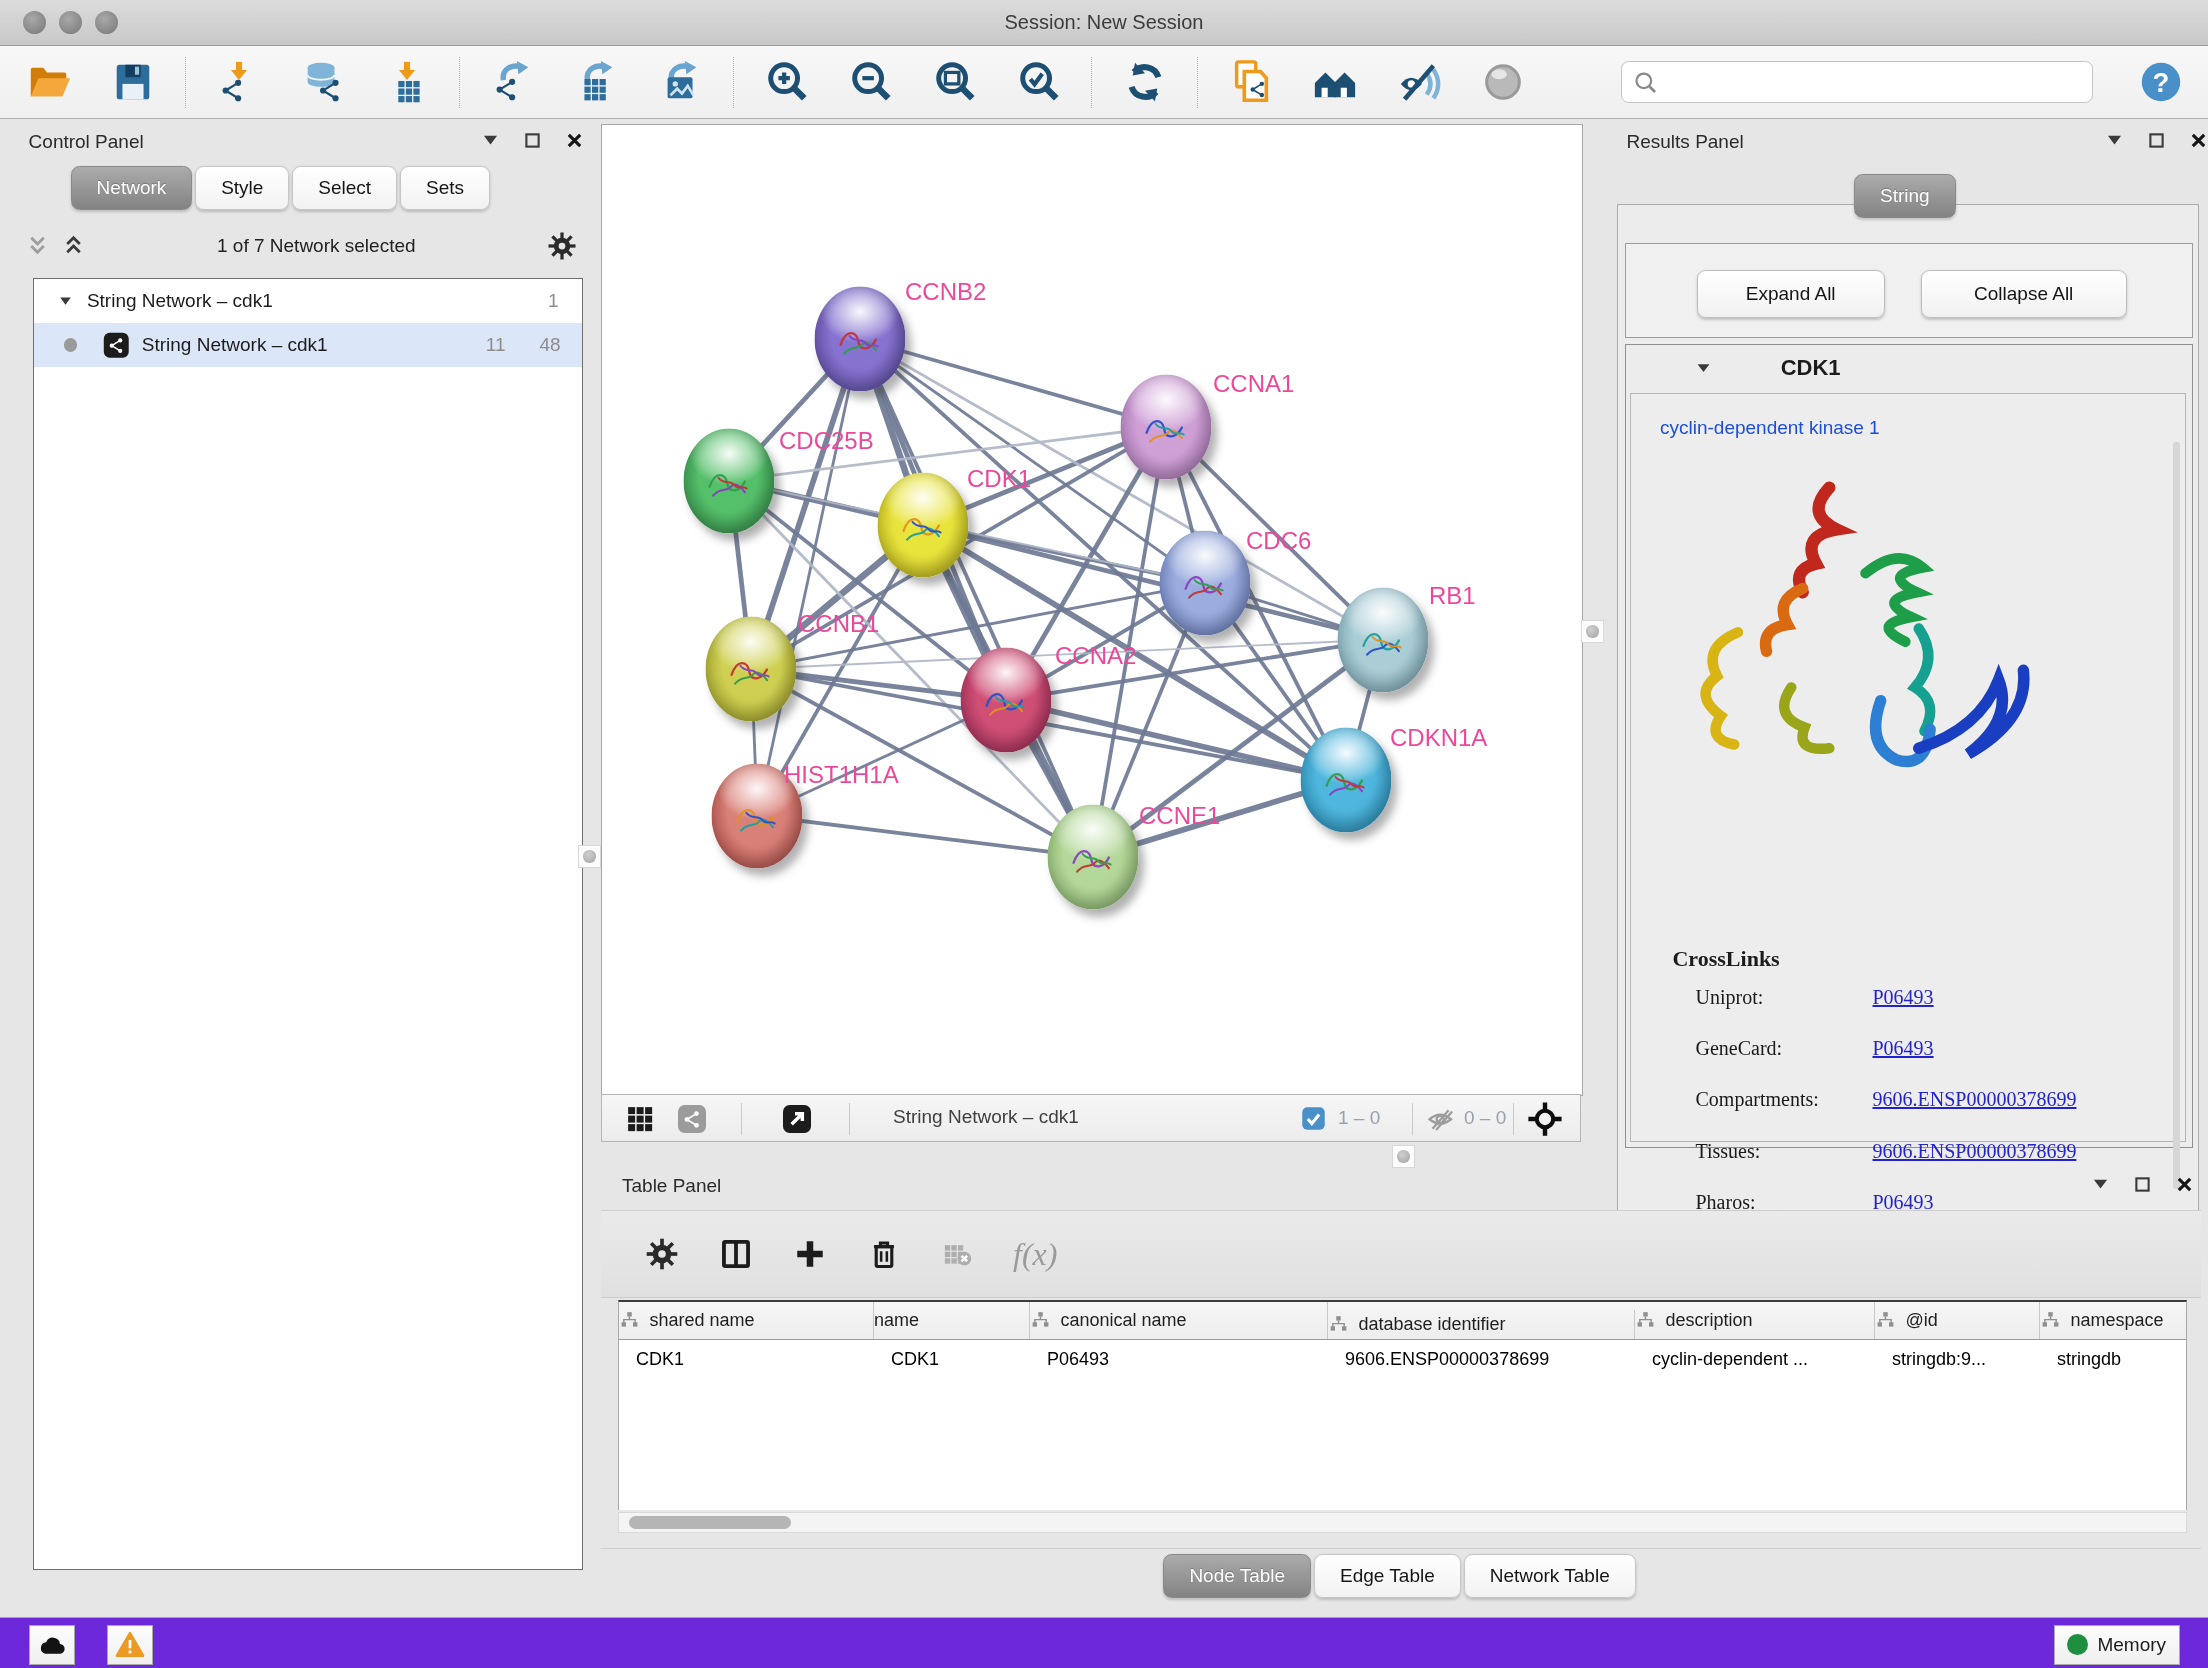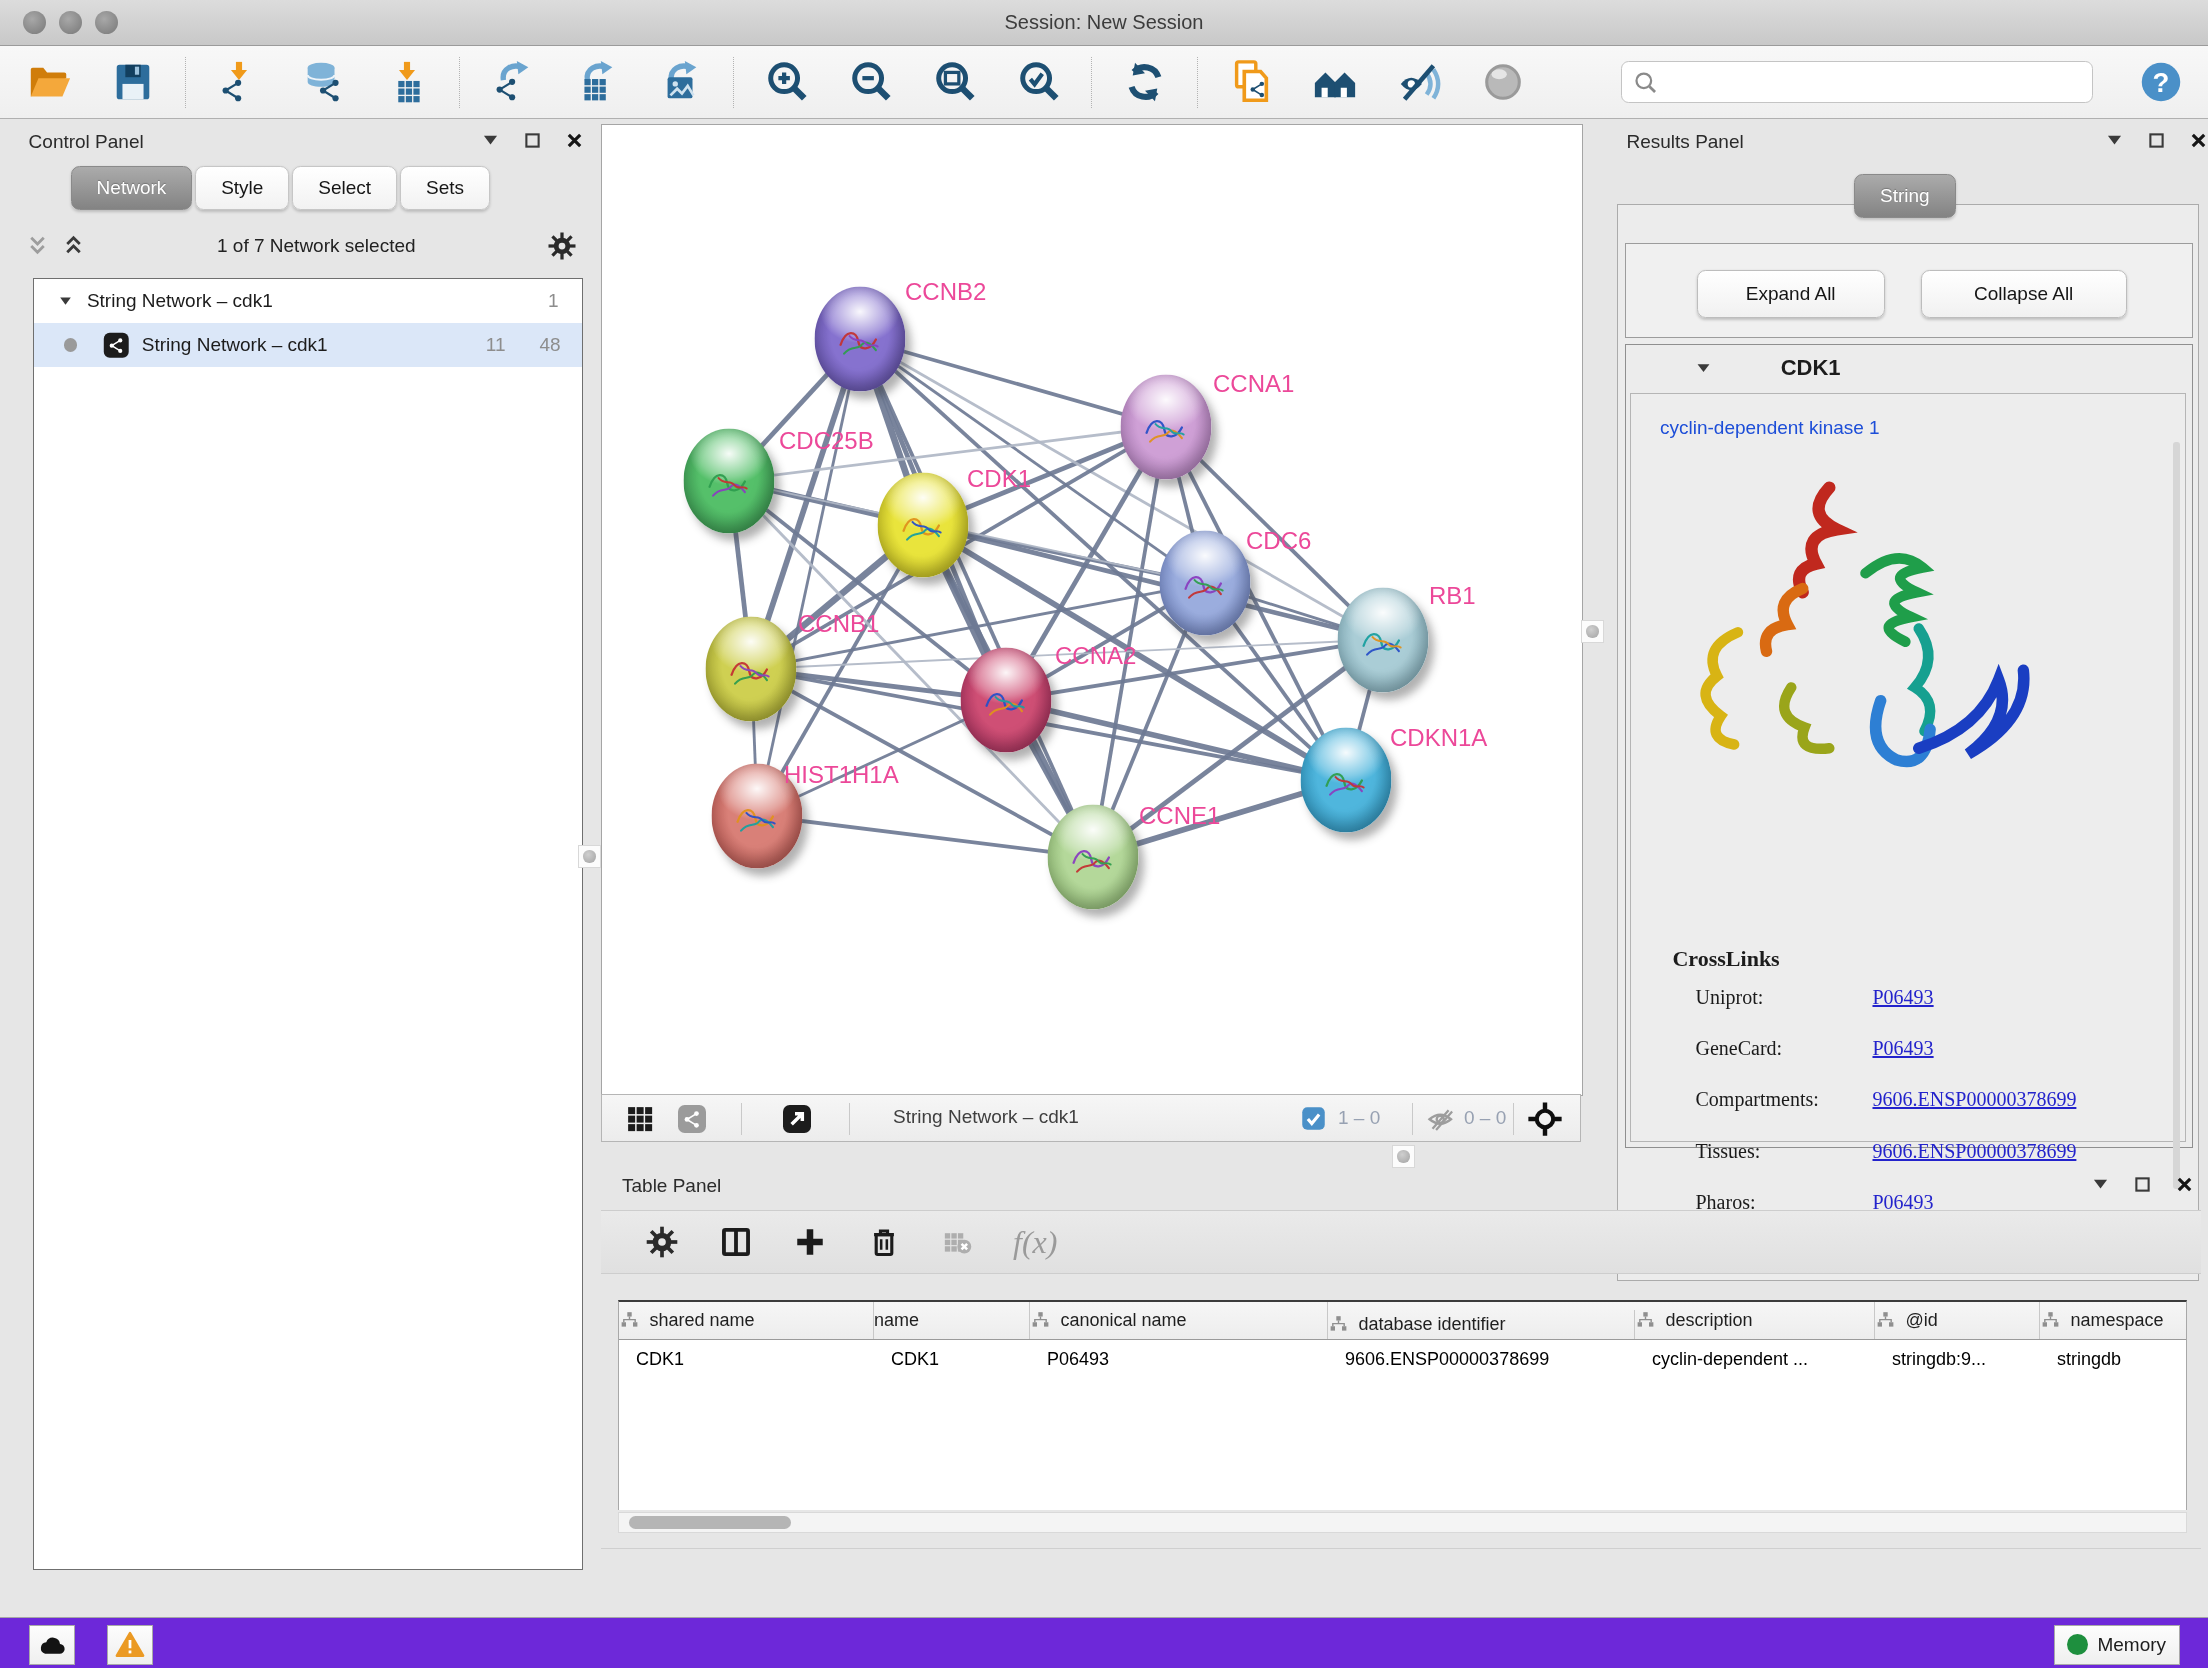--- a/index.html
+++ b/index.html
@@ -60,21 +60,21 @@
   .rcard-head{height:46px;display:flex;align-items:center;}
   .rcard-inner{position:absolute;left:4.8px;top:48px;width:554px;height:747px;border:1px solid #b5b5b5;background:#ededed;}
   .gene-desc{position:absolute;left:28.5px;top:23px;font-size:19px;color:#1d4ed8;}
   .xl-title{position:absolute;left:41px;top:552px;font-family:"Liberation Serif","DejaVu Serif",serif;font-weight:bold;font-size:22px;}
   .xlrow{position:absolute;left:64px;width:476px;height:32px;font-family:"Liberation Serif","DejaVu Serif",serif;font-size:20px;display:flex;}
   .xlrow .xlab{width:177px;color:#1a1a1a;}
   .xlrow a{color:#2323cc;text-decoration:underline;}
   .vscroll{position:absolute;right:5.7px;top:48px;width:6.7px;height:747px;background:#d6d6d6;border-radius:2.9px;}
   
   .tpanel{left:601px;top:1168px;width:1600px;height:449px;}
-  .ttools{position:absolute;left:0;top:42px;width:1600px;height:64px;background:linear-gradient(#eaeaea,#e0e0e0);
+  .ttools{position:absolute;left:0;top:42px;width:1600px;height:88px;background:linear-gradient(#eaeaea,#e0e0e0);
           border-top:1px solid #cdcdcd;border-bottom:1px solid #cdcdcd;display:flex;align-items:center;padding-left:44px;box-sizing:border-box;}
   .ttools .ic{margin-right:40px;}
   .tblwrap{position:absolute;left:17px;top:132px;width:1569px;height:210px;background:#fff;
            border-top:2.9px solid #3c3c3c;border-left:1px solid #a8a8a8;border-right:1px solid #a8a8a8;overflow:hidden;box-sizing:border-box;}
   .thead{display:flex;height:38px;background:linear-gradient(#f6f6f6,#ededed);border-bottom:1px solid #9a9a9a;box-sizing:border-box;}
   .th{display:flex;align-items:center;gap:9.5px;font-size:18px;color:#1f1f1f;
       border-right:1px solid #c8c8c8;box-sizing:border-box;flex:0 0 auto;overflow:hidden;white-space:nowrap;}
   .trowd{display:flex;height:38px;}
   .td{padding-left:17px;display:flex;align-items:center;font-size:18px;color:#000;flex:0 0 auto;overflow:hidden;white-space:nowrap;box-sizing:border-box;}
   .hscroll{position:absolute;left:17px;top:344px;width:1569px;height:21px;background:#f4f4f4;border:1px solid #d9d9d9;box-sizing:border-box;}
@@ -823,20 +823,25 @@
           <div class="td" style="width: 240px;">cyclin-dependent ...</div>
           <div class="td" style="width: 165px;">stringdb:9...</div>
           <div class="td" style="width: 152px;">stringdb</div>
         </div>
       </div>
   </div>
   <div class="hscroll">
     <div class="hthumb"></div>
   </div>
   <div class="tbl-tabs-line"></div>
+  <div class="tbl-tabs" id="tblTabs">
+      <span class="tab active">Node Table</span>
+      <span class="tab">Edge Table</span>
+      <span class="tab">Network Table</span>
+    </div>
 </div>
 
 <div class="abs handle" style="left:578px;top:845px;"></div>
 <div class="abs handle" style="left:1581px;top:620px;"></div>
 <div class="abs handle" style="left:1392px;top:1145px;"></div>
 
 <div class="abs statusbar">
   <div class="sbtn" style="left:28.5px;width:46px;">
     <span class="ic">
         <svg viewBox="0 0 24 24" width="30" height="30">

